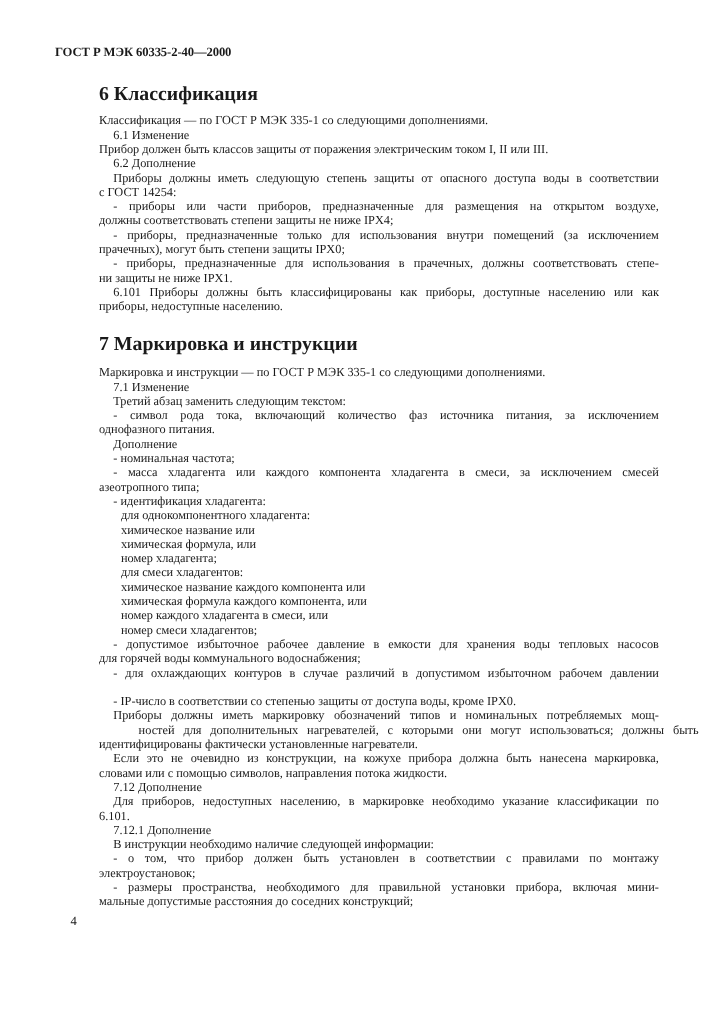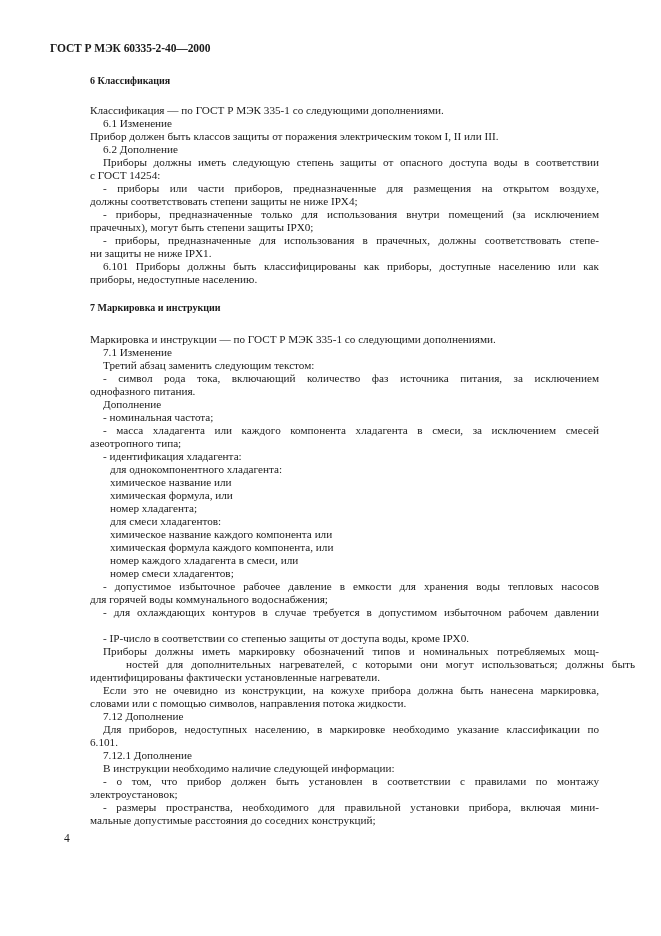--- a/index.html
+++ b/index.html
@@ -1,20 +1,20 @@
 <!DOCTYPE html>
 <html><head>
 <meta charset="utf-8">
 <style>
   html, body { margin: 0; padding: 0; background: #ffffff; }
   body { width: 661px; height: 936px; position: relative; overflow: hidden;
          font-family: "Liberation Serif", "DejaVu Serif", serif; color: #1a1a1a; }
   .page { position: absolute; left: 0; top: 0; width: 661px; height: 688px; background: #fff; }
   .header { position: absolute; left: 50px; top: 42px; font-size: 11.5px; font-weight: bold; letter-spacing: -0.1px; }
-  .h1 { position: absolute; left: 90px; font-size: 10px; font-weight: bold; }
+  .h1 { position: absolute; left: 90px; font-size: 18px; font-weight: bold; }
   .line { position: absolute; font-size: 11.2px; line-height: 13px; white-space: nowrap; }
   .just { text-align: justify; text-align-last: justify; }
   .ind0 { left: 90px; text-align: center; }
   .full { left: 90px; width: 509px; margin-left: 36px; }
   .ind1 { left: 103px; }
   .ind1j { left: 103px; width: 496px; }
   .ind2 { left: 110px; }
   .pagenum { position: absolute; left: 64px; top: 832px; font-size: 11.5px; }
 </style>
 </head>
@@ -57,21 +57,21 @@
   <div class="line ind2" style="top:476px">химическое название или</div>
   <div class="line ind2" style="top:489px">химическая формула, или</div>
   <div class="line ind2" style="top:502px">номер хладагента;</div>
   <div class="line ind2" style="top:515px">для смеси хладагентов:</div>
   <div class="line ind2" style="top:528px">химическое название каждого компонента или</div>
   <div class="line ind2" style="top:541px">химическая формула каждого компонента, или</div>
   <div class="line ind2" style="top:554px">номер каждого хладагента в смеси, или</div>
   <div class="line ind2" style="top:567px">номер смеси хладагентов;</div>
   <div class="line ind1j just" style="top:580px">- допустимое избыточное рабочее давление в емкости для хранения воды тепловых насосов</div>
   <div class="line ind0" style="top:593px">для горячей воды коммунального водоснабжения;</div>
-  <div class="line ind1j just" style="top:606px">- для охлаждающих контуров в случае требуется в допустимом избыточном рабочем давлении</div>
+  <div class="line ind1j just" style="top:606px">- для охлаждающих контуров в случае различий в допустимом избыточном рабочем давлении</div>
   <div class="line ind1" style="top:632px">- IP-число в соответствии со степенью защиты от доступа воды, кроме IPX0.</div>
   <div class="line ind1j just" style="top:645px">Приборы должны иметь маркировку обозначений типов и номинальных потребляемых мощ-</div>
   <div class="line full just" style="top:658px">ностей для дополнительных нагревателей, с которыми они могут использоваться; должны быть</div>
   <div class="line ind0" style="top:671px">идентифицированы фактически установленные нагреватели.</div>
   <div class="line ind1j just" style="top:684px">Если это не очевидно из конструкции, на кожухе прибора должна быть нанесена маркировка,</div>
   <div class="line ind0" style="top:697px">словами или с помощью символов, направления потока жидкости.</div>
   <div class="line ind1" style="top:710px">7.12  Дополнение</div>
   <div class="line ind1j just" style="top:723px">Для приборов, недоступных населению, в маркировке необходимо указание классификации по</div>
   <div class="line ind0" style="top:736px">6.101.</div>
   <div class="line ind1" style="top:749px">7.12.1  Дополнение</div>

